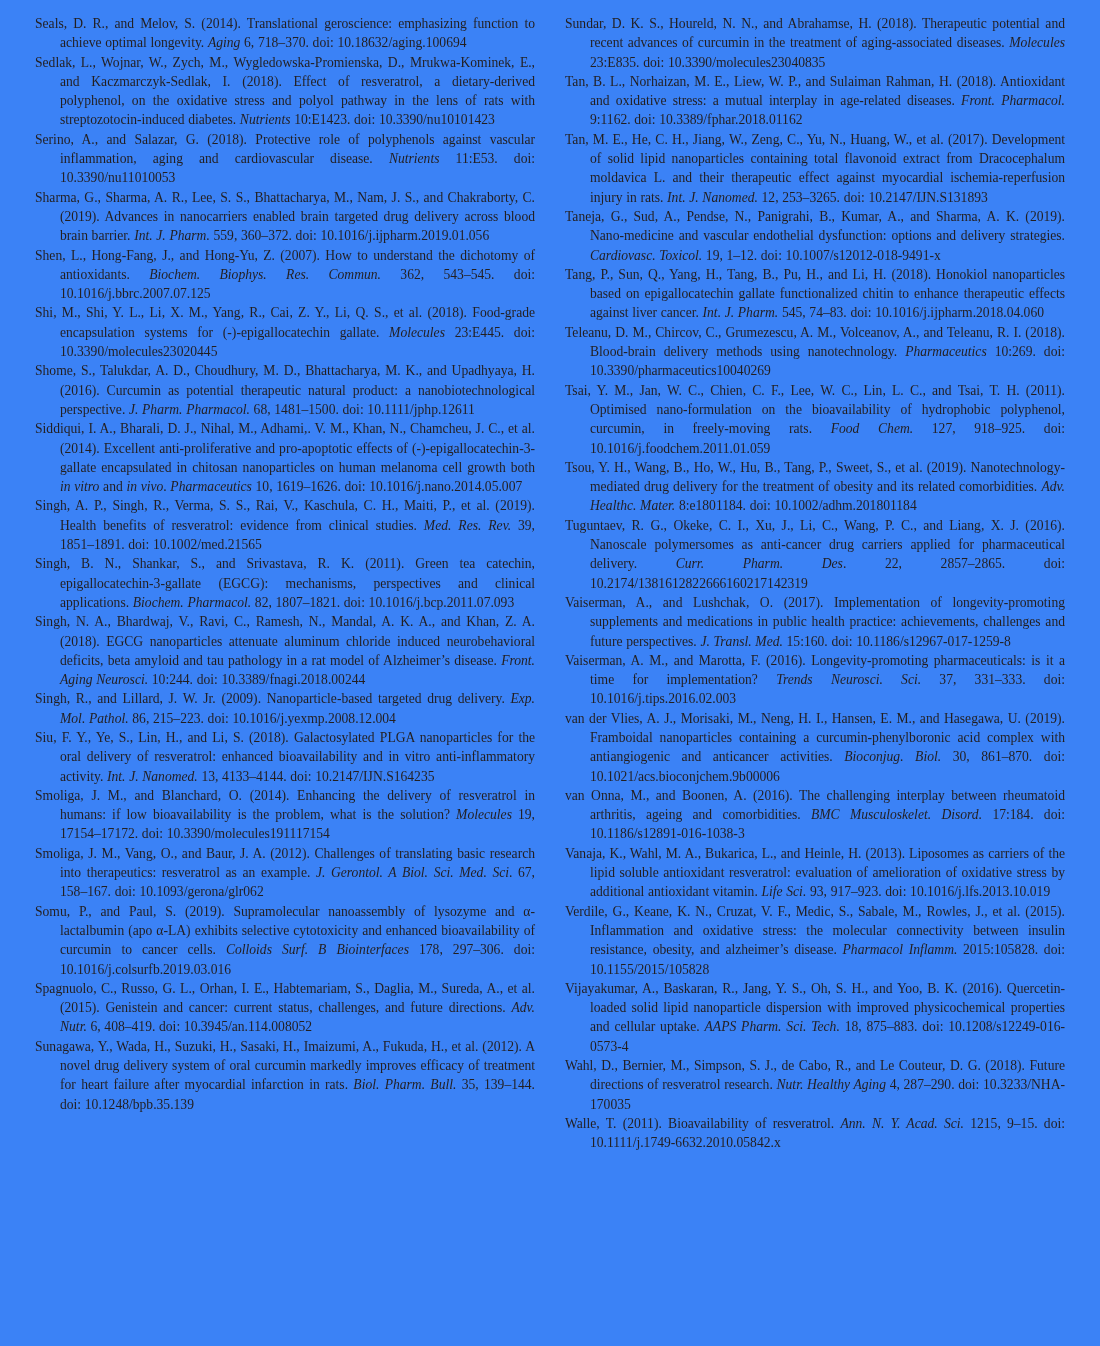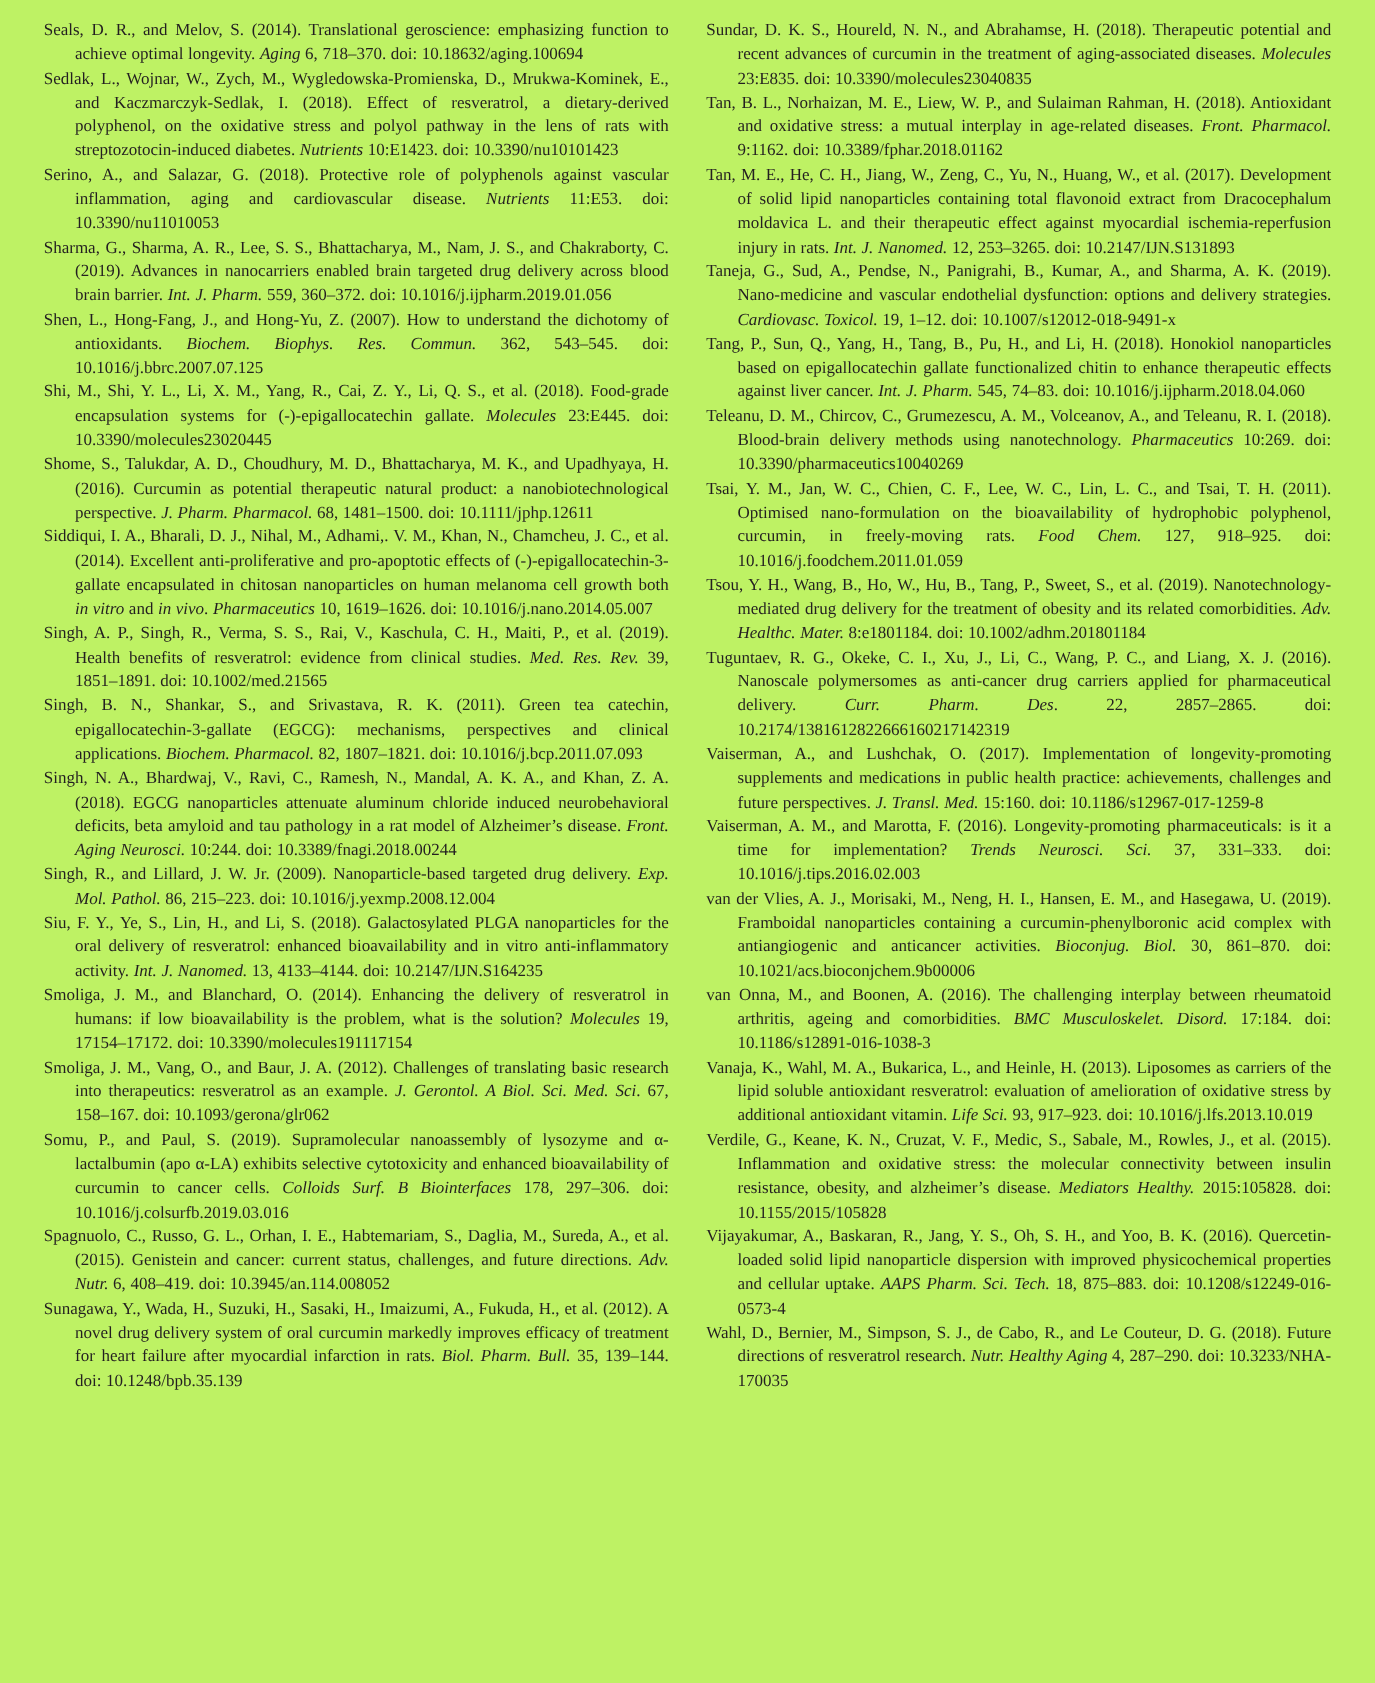--- a/index.html
+++ b/index.html
@@ -11,21 +11,21 @@
     width: 1100px;
     height: 1346px;
     overflow: hidden;
     font-family: "Liberation Serif", "DejaVu Serif", serif;
   }
   .page {
     box-sizing: border-box;
     width: 1100px;
     height: 1346px;
     padding: 14px 35px 10px 35px;
-    background: #bef264;
+    background: #3b82f6;
   }
   .columns {
     display: flex;
     gap: 30px;
   }
   .col {
     width: 500px;
     flex: 0 0 500px;
   }
   p.ref {
@@ -75,18 +75,19 @@
         <p class="ref">Tang, P., Sun, Q., Yang, H., Tang, B., Pu, H., and Li, H. (2018). Honokiol nanoparticles based on epigallocatechin gallate functionalized chitin to enhance therapeutic effects against liver cancer. <i>Int. J. Pharm.</i> 545, 74–83. doi: 10.1016/j.ijpharm.2018.04.060</p>
         <p class="ref">Teleanu, D. M., Chircov, C., Grumezescu, A. M., Volceanov, A., and Teleanu, R. I. (2018). Blood-brain delivery methods using nanotechnology. <i>Pharmaceutics</i> 10:269. doi: 10.3390/pharmaceutics10040269</p>
         <p class="ref">Tsai, Y. M., Jan, W. C., Chien, C. F., Lee, W. C., Lin, L. C., and Tsai, T. H. (2011). Optimised nano-formulation on the bioavailability of hydrophobic polyphenol, curcumin, in freely-moving rats. <i>Food Chem.</i> 127, 918–925. doi: 10.1016/j.foodchem.2011.01.059</p>
         <p class="ref">Tsou, Y. H., Wang, B., Ho, W., Hu, B., Tang, P., Sweet, S., et al. (2019). Nanotechnology-mediated drug delivery for the treatment of obesity and its related comorbidities. <i>Adv. Healthc. Mater.</i> 8:e1801184. doi: 10.1002/adhm.201801184</p>
         <p class="ref">Tuguntaev, R. G., Okeke, C. I., Xu, J., Li, C., Wang, P. C., and Liang, X. J. (2016). Nanoscale polymersomes as anti-cancer drug carriers applied for pharmaceutical delivery. <i>Curr. Pharm. Des</i>. 22, 2857–2865. doi: 10.2174/1381612822666160217142319</p>
         <p class="ref">Vaiserman, A., and Lushchak, O. (2017). Implementation of longevity-promoting supplements and medications in public health practice: achievements, challenges and future perspectives. <i>J. Transl. Med.</i> 15:160. doi: 10.1186/s12967-017-1259-8</p>
         <p class="ref">Vaiserman, A. M., and Marotta, F. (2016). Longevity-promoting pharmaceuticals: is it a time for implementation? <i>Trends Neurosci. Sci.</i> 37, 331–333. doi: 10.1016/j.tips.2016.02.003</p>
         <p class="ref">van der Vlies, A. J., Morisaki, M., Neng, H. I., Hansen, E. M., and Hasegawa, U. (2019). Framboidal nanoparticles containing a curcumin-phenylboronic acid complex with antiangiogenic and anticancer activities. <i>Bioconjug. Biol.</i> 30, 861–870. doi: 10.1021/acs.bioconjchem.9b00006</p>
         <p class="ref">van Onna, M., and Boonen, A. (2016). The challenging interplay between rheumatoid arthritis, ageing and comorbidities. <i>BMC Musculoskelet. Disord.</i> 17:184. doi: 10.1186/s12891-016-1038-3</p>
         <p class="ref">Vanaja, K., Wahl, M. A., Bukarica, L., and Heinle, H. (2013). Liposomes as carriers of the lipid soluble antioxidant resveratrol: evaluation of amelioration of oxidative stress by additional antioxidant vitamin. <i>Life Sci.</i> 93, 917–923. doi: 10.1016/j.lfs.2013.10.019</p>
-        <p class="ref">Verdile, G., Keane, K. N., Cruzat, V. F., Medic, S., Sabale, M., Rowles, J., et al. (2015). Inflammation and oxidative stress: the molecular connectivity between insulin resistance, obesity, and alzheimer’s disease. <i>Mediators Healthy.</i> 2015:105828. doi: 10.1155/2015/105828</p>
+        <p class="ref">Verdile, G., Keane, K. N., Cruzat, V. F., Medic, S., Sabale, M., Rowles, J., et al. (2015). Inflammation and oxidative stress: the molecular connectivity between insulin resistance, obesity, and alzheimer’s disease. <i>Pharmacol Inflamm.</i> 2015:105828. doi: 10.1155/2015/105828</p>
         <p class="ref">Vijayakumar, A., Baskaran, R., Jang, Y. S., Oh, S. H., and Yoo, B. K. (2016). Quercetin-loaded solid lipid nanoparticle dispersion with improved physicochemical properties and cellular uptake. <i>AAPS Pharm. Sci. Tech.</i> 18, 875–883. doi: 10.1208/s12249-016-0573-4</p>
         <p class="ref">Wahl, D., Bernier, M., Simpson, S. J., de Cabo, R., and Le Couteur, D. G. (2018). Future directions of resveratrol research. <i>Nutr. Healthy Aging</i> 4, 287–290. doi: 10.3233/NHA-170035</p>
+        <p class="ref">Walle, T. (2011). Bioavailability of resveratrol. <i>Ann. N. Y. Acad. Sci.</i> 1215, 9–15. doi: 10.1111/j.1749-6632.2010.05842.x</p>
       </div>
   </div>
 </div>
 
 </body></html>

